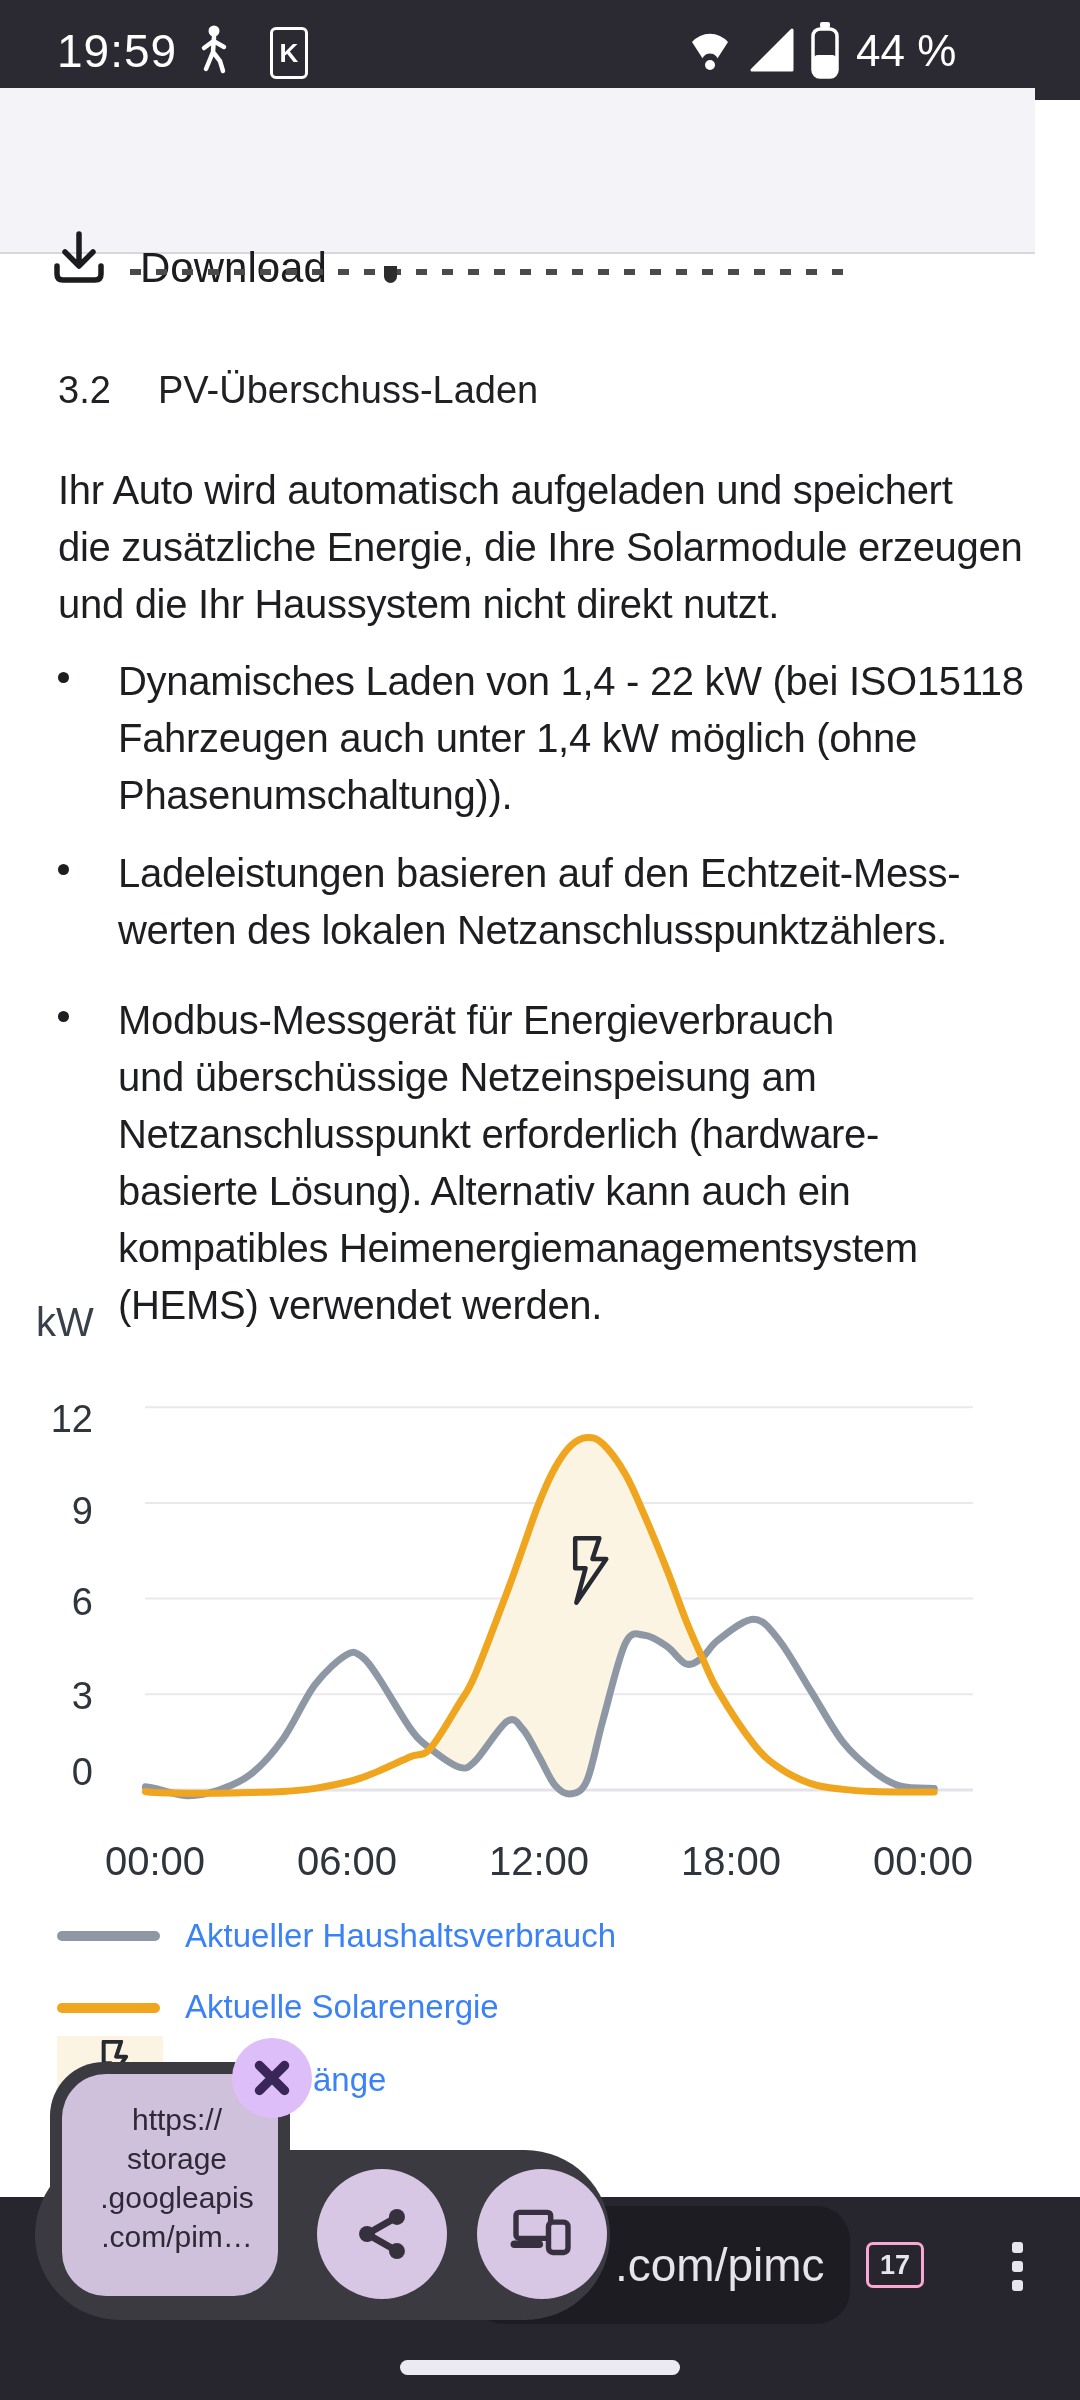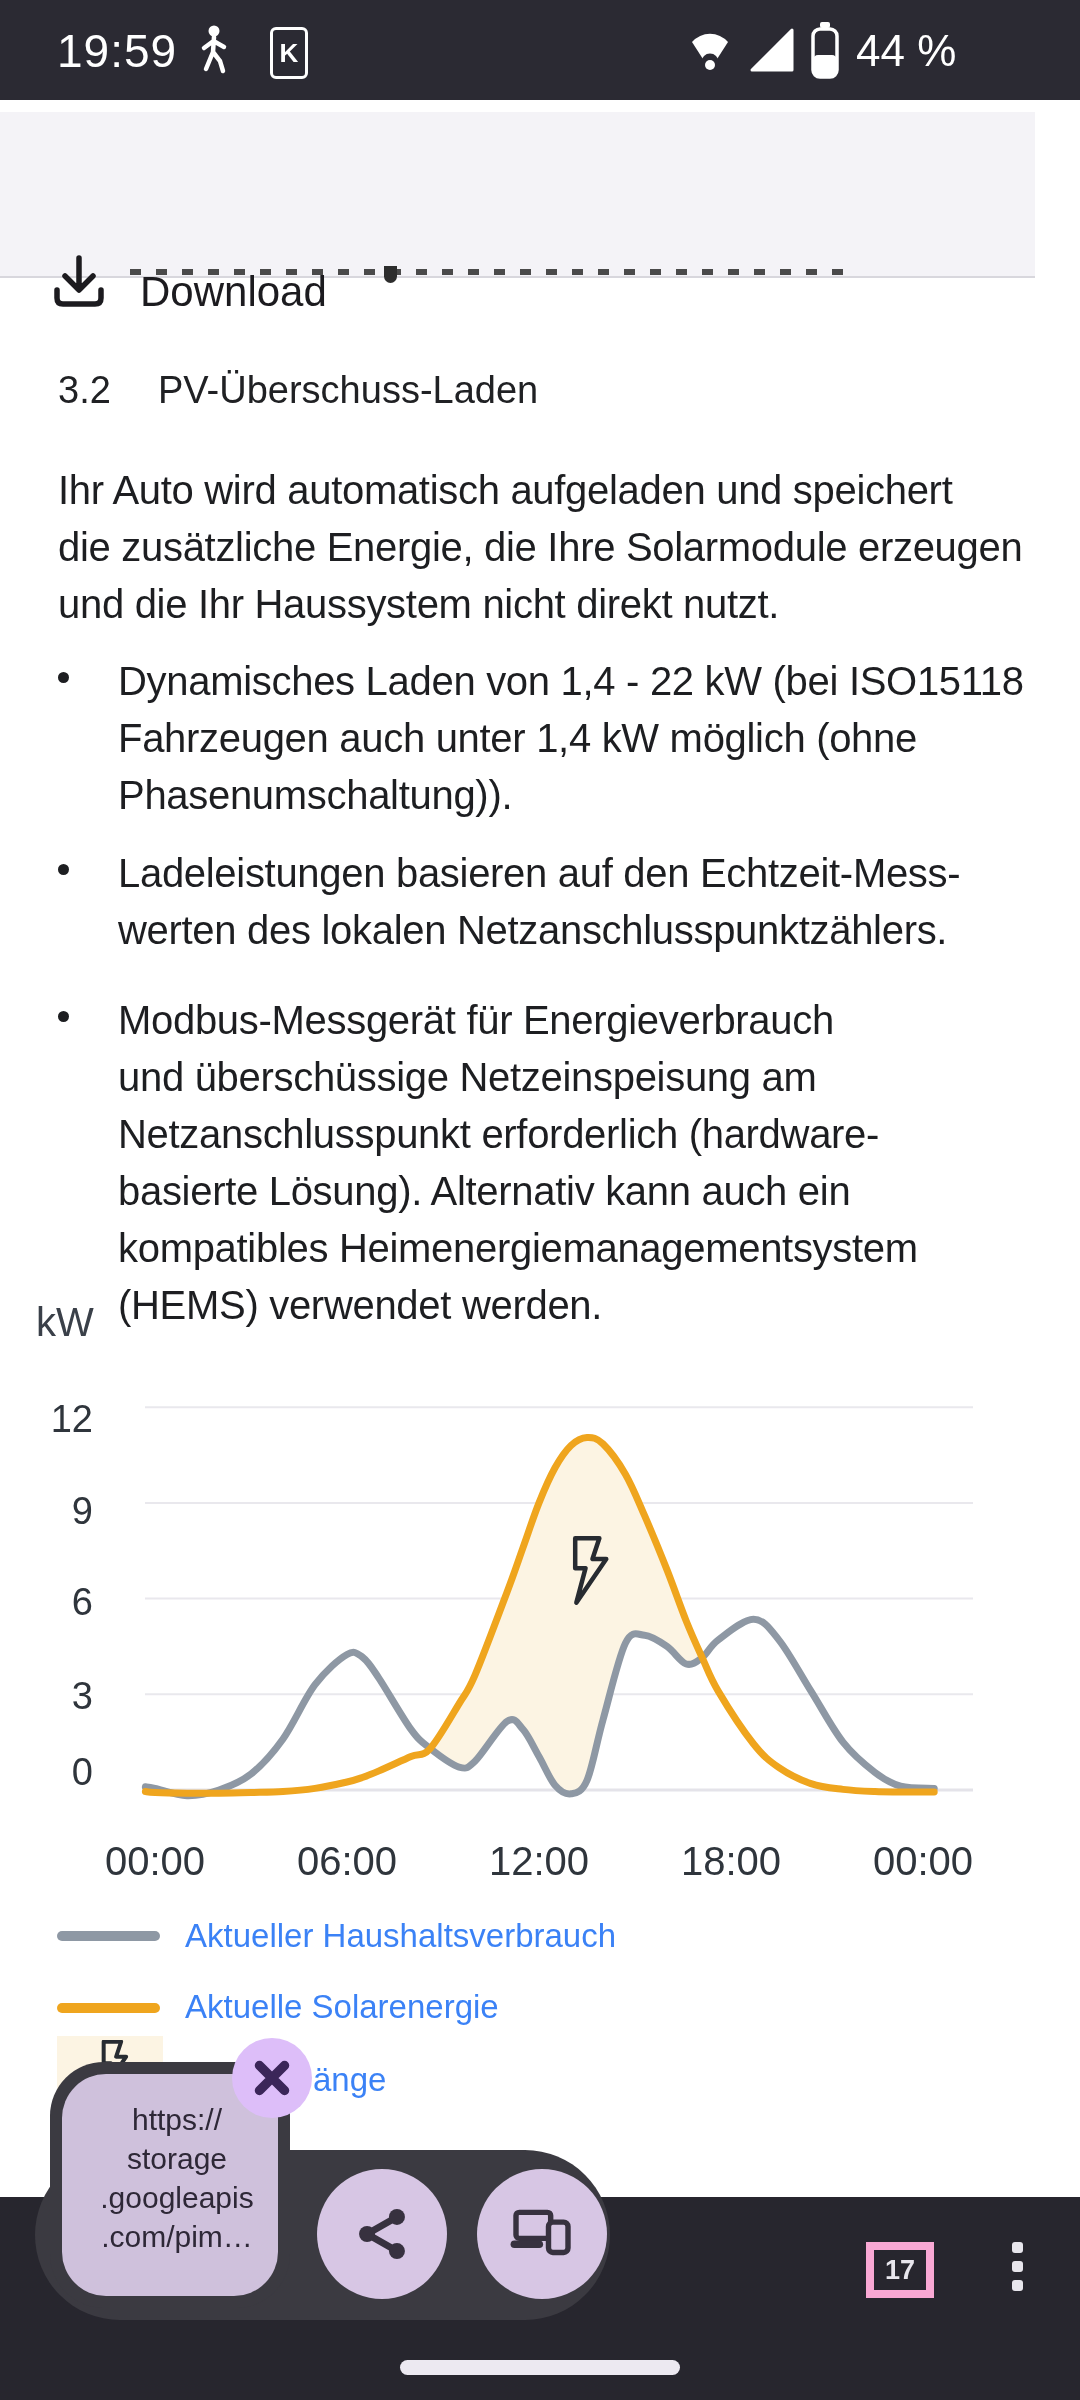--- a/index.html
+++ b/index.html
@@ -6,21 +6,21 @@
   .screen{position:relative;width:1080px;height:2400px;background:#ffffff;overflow:hidden;
           font-family:"Liberation Sans",sans-serif;}
   .abs{position:absolute;}
   
   .status-bar{left:0;top:0;width:1080px;height:100px;background:#2b2a33;color:#fff;}
   .status-time{left:57px;top:24px;font-size:46px;font-weight:500;letter-spacing:1px;}
   .k-badge{left:270px;top:27px;width:32px;height:46px;border:3px solid #fff;border-radius:6px;
            display:flex;align-items:center;justify-content:center;font-size:26px;font-weight:700;}
   .battery-pct{left:856px;top:26px;font-size:44px;font-weight:400;}
   
-  .download-bar{left:0;top:112px;width:1035px;height:164px;background:#f4f3f7;
+  .download-bar{left:0;top:88px;width:1035px;height:164px;background:#f4f3f7;
                 border-bottom:2px solid #d8d7dd;color:#1c1b1f;}
   .download-label{left:140px;top:156px;font-size:42px;color:#1c1b1f;}
   
   .remnant{left:130px;top:269px;width:724px;height:6px;
            background:repeating-linear-gradient(90deg,#4a4a4a 0 11px,transparent 11px 26px);}
   .remnant-g{left:384px;top:266px;width:13px;height:17px;background:#2d2d2d;border-radius:0 0 8px 8px;}
   
   .doc-text{color:#1d1e21;font-size:40px;line-height:57px;letter-spacing:-0.3px;white-space:pre-line;}
   .heading{top:358px;font-size:38px;font-weight:500;color:#202124;line-height:64px;}
   .hnum{left:58px;}
@@ -31,21 +31,21 @@
   
   #chart-svg{left:0;top:1280px;}
   .kw-label{left:36px;top:1300px;font-size:40px;color:#3a4049;}
   .legend-swatch{width:103px;height:10px;border-radius:5px;}
   .legend-label{font-size:33px;line-height:40px;color:#3b82f6;}
   .legend-area{left:57px;top:2036px;width:106px;height:106px;background:#fcf4e3;}
   
   .toolbar{left:0;top:2197px;width:1080px;height:203px;background:#27262e;}
   .url-pill{left:470px;top:2206px;width:380px;height:118px;border-radius:34px;background:#1d1c23;overflow:hidden;}
   .url-text{left:145px;top:32px;font-size:46px;color:#e6e4ea;white-space:nowrap;}
-  .tab-box{left:866px;top:2242px;width:52px;height:40px;border:8px solid #f9a8d4;border-radius:0;
+  .tab-box{left:866px;top:2242px;width:52px;height:40px;border:3px solid #f9a8d4;border-radius:7px;
            display:flex;align-items:center;justify-content:center;font-size:27px;font-weight:700;color:#e8e6ed;}
   .kebab-dot{left:1012px;width:11px;height:11px;border-radius:3px;background:#e8e6ed;}
   .dark-card{left:35px;top:2150px;width:575px;height:170px;border-radius:86px;background:#3b3a41;}
   .action-circle{top:2169px;width:130px;height:130px;border-radius:50%;background:#d7c6e4;
                  display:flex;align-items:center;justify-content:center;}
   .bubble-outer{left:50px;top:2062px;width:240px;height:246px;border-radius:54px;background:#3b3a41;}
   .bubble-inner{left:62px;top:2074px;width:216px;height:222px;border-radius:44px;background:#cfc1dc;}
   .bubble-url{left:82px;top:2100px;width:190px;font-size:30px;line-height:39px;color:#2e2837;white-space:pre-line;text-align:center;}
   .close-btn{left:232px;top:2038px;width:80px;height:80px;border-radius:50%;background:#ddbef9;
              display:flex;align-items:center;justify-content:center;}
@@ -145,20 +145,23 @@
   <div class="abs legend-label" style="left:185px;top:1987px">Aktuelle Solarenergie</div>
 
   <div class="abs legend-area" style="background: rgb(252, 244, 227);">
     <svg width="60" height="60" viewBox="0 0 24 36" style="position:absolute;left:30px;top:4px">
       <polygon points="4,1 14.5,1 11.5,10 17.5,10 4.5,29 8.5,14 4,14" fill="none" stroke="#272b31" stroke-width="2.4" stroke-linejoin="round"></polygon>
     </svg>
   </div>
   <div class="abs legend-label" style="left:313px;top:2060px">änge</div>
 
   <div class="abs toolbar"></div>
+  <div class="abs url-pill">
+    <div class="abs url-text">.com/pimc</div>
+  </div>
   <div class="abs tab-box">17</div>
   <div class="abs kebab-dot" style="top:2242px"></div>
   <div class="abs kebab-dot" style="top:2261px"></div>
   <div class="abs kebab-dot" style="top:2280px"></div>
 
   <div class="abs dark-card"></div>
 
   <div class="abs action-circle" style="left:317px">
     <svg width="64" height="64" viewBox="-30 -30 60 60">
       <path d="M-14 0 L14 -16 M-14 0 L14 16" stroke="#37313f" stroke-width="6.5"></path>

